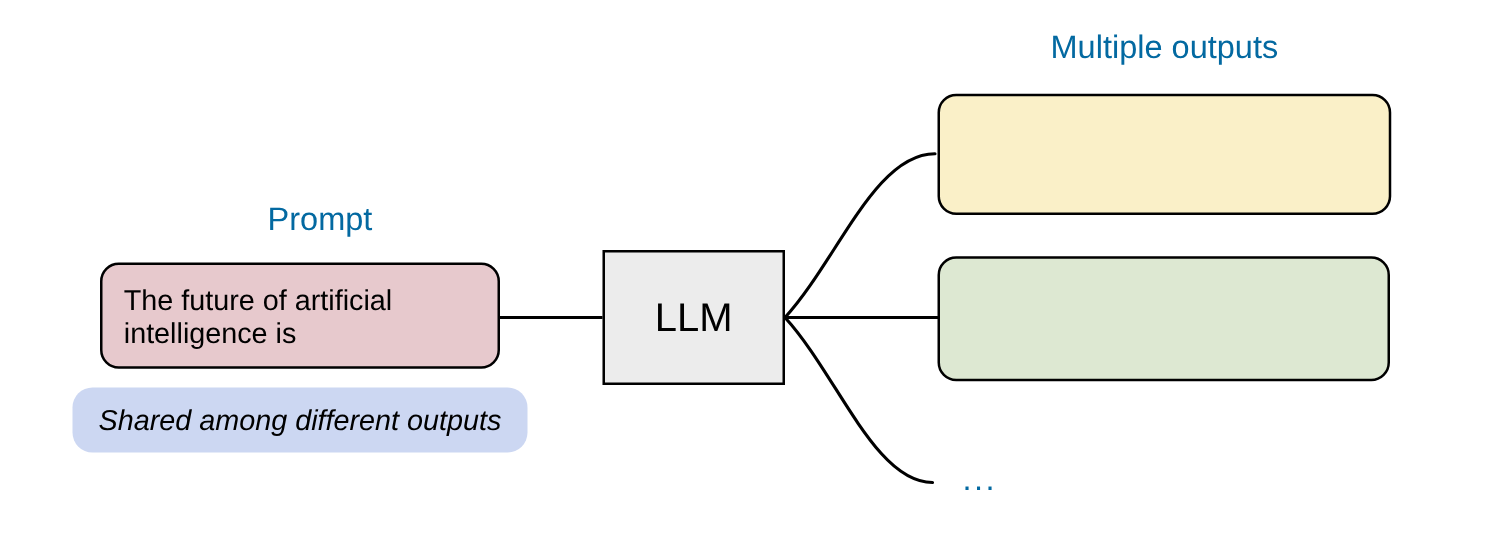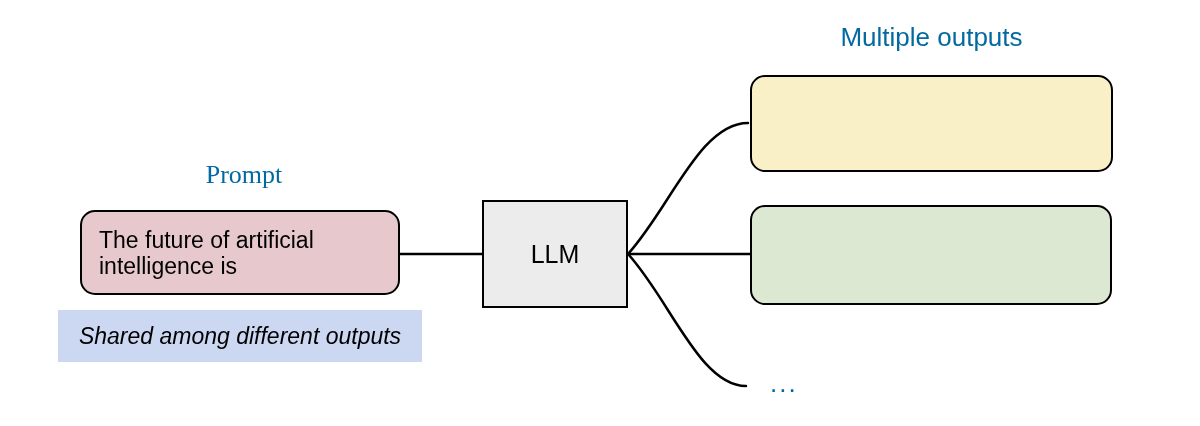--- a/index.html
+++ b/index.html
@@ -55,55 +55,55 @@
     line-height: 26px;
     color: #000000;
   }
   .note-highlight {
     left: 58px; top: 310px;
     width: 364px; height: 52px;
     background: #ccd7f2;
     display: flex;
     align-items: center;
     justify-content: center;
+    border-radius: 16px;
   }
   .note-highlight .note-text {
     font-style: italic;
     font-size: 23px;
     color: #000000;
   }
   .llm-box {
     left: 482px; top: 200px;
     width: 146px; height: 108px;
     background: #ececec;
     border: 2.4px solid #000000;
     display: flex;
     align-items: center;
     justify-content: center;
-    font-size: 25px;
+    font-size: 32px;
     color: #000000;
   }
   .output-box {
     border: 2.4px solid #000000;
     border-radius: 15px;
   }
   .output-box.yellow {
     left: 750px; top: 75px;
     width: 363px; height: 97px;
     background: #faf0c8;
   }
   .output-box.green {
     left: 750px; top: 205px;
     width: 362px; height: 100px;
     background: #dde8d2;
   }
   .prompt-caption {
-    left: 84px; top: 160px;
+    left: 96px; top: 160px;
     width: 320px;
-    font-family: Liberation Serif, serif;
   }
   .outputs-caption {
     left: 750px; top: 22px;
     width: 363px;
   }
   .ellipsis-caption {
     left: 770px; top: 368px;
     width: 44px;
     font-size: 26px;
     letter-spacing: 2px;

